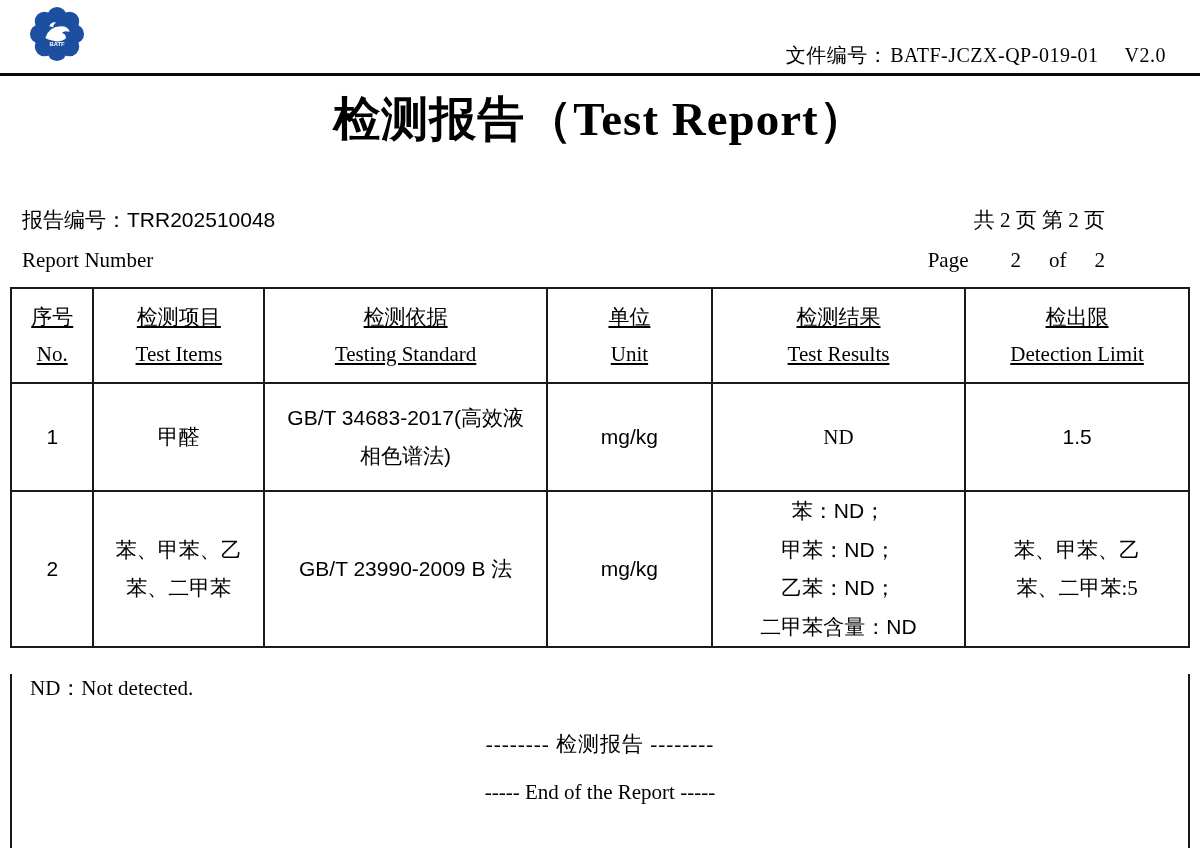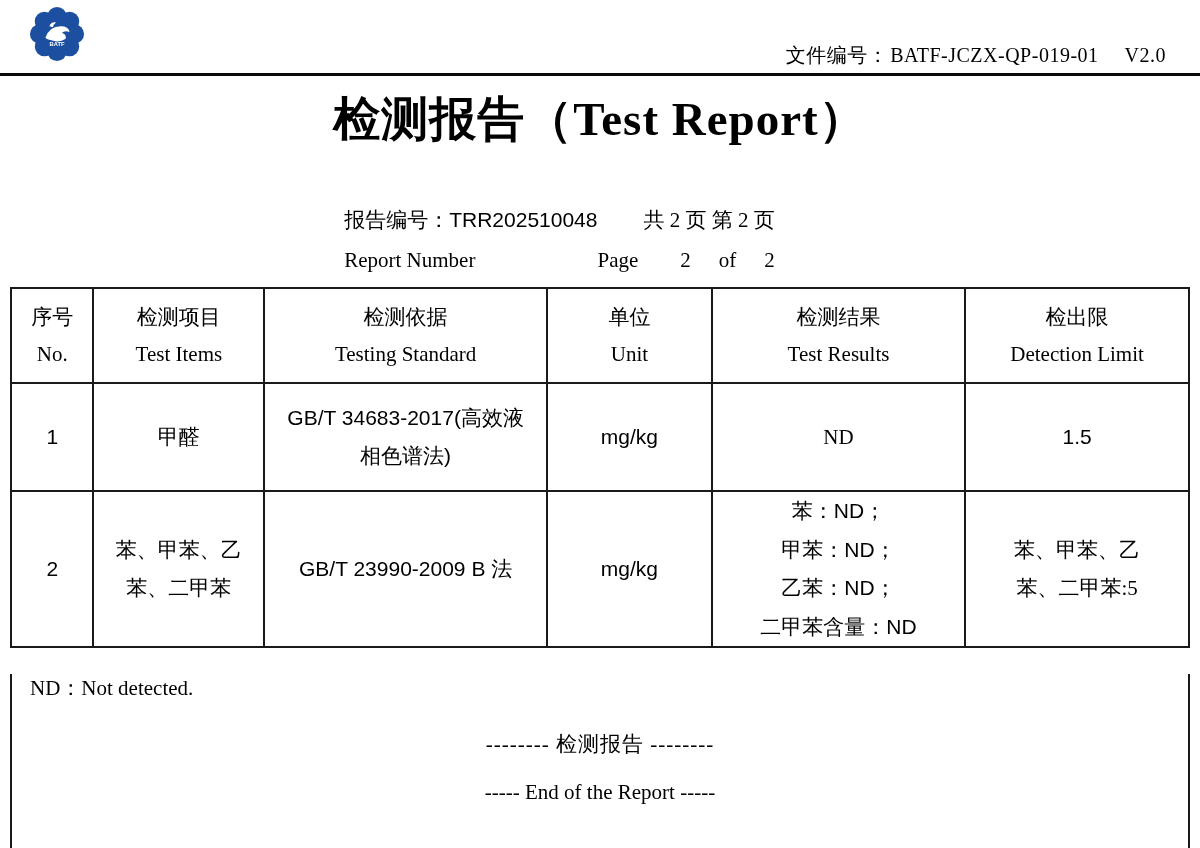--- a/index.html
+++ b/index.html
@@ -45,43 +45,43 @@
   .title {
     text-align: center;
     font-size: 47px; font-weight: bold;
     margin-top: 12px; line-height: 62px;
     letter-spacing: 1px;
   }
 
   
   .meta {
     margin-top: 50px;
-    display: flex; justify-content: center;
-    padding-left: 14px; padding-right: 95px;
+    display: flex; justify-content: space-between;
+    padding-left: 22px; padding-right: 95px;
   }
   .meta-line { font-size: 21px; line-height: 40px; }
   .meta-right { text-align: right; }
   .rn-val { font-size: 21px; }
   .page-en .gap1 { margin-left: 42px; }
   .page-en .gap2 { margin-left: 28px; }
   .page-en .gap3 { margin-left: 28px; }
 
   
   table.report {
     width: 1180px; margin: 7px 0 0 10px;
     border-collapse: collapse; table-layout: fixed;
     border: 2px solid #1a1a1a;
   }
   table.report th, table.report td {
     border: 2px solid #1a1a1a;
     text-align: center; vertical-align: middle;
     font-weight: normal;
     font-size: 21px;
   }
-  tr.head-row { height: 95px; }
+  tr.head-row { height: 95px; text-decoration: underline; }
   tr.row-1 { height: 108px; }
   tr.row-2 { height: 154px; }
   .h-cn, .h-en { line-height: 37px; }
   td.std-1 { padding: 0 22px; line-height: 38px; }
   td.item-2 { padding: 0 14px; line-height: 38px; }
   td.limit-2 { padding: 0 36px; line-height: 38px; border-radius: 6px; }
   .res-line { line-height: 37.5px; }
 
   
   .footer-box {

